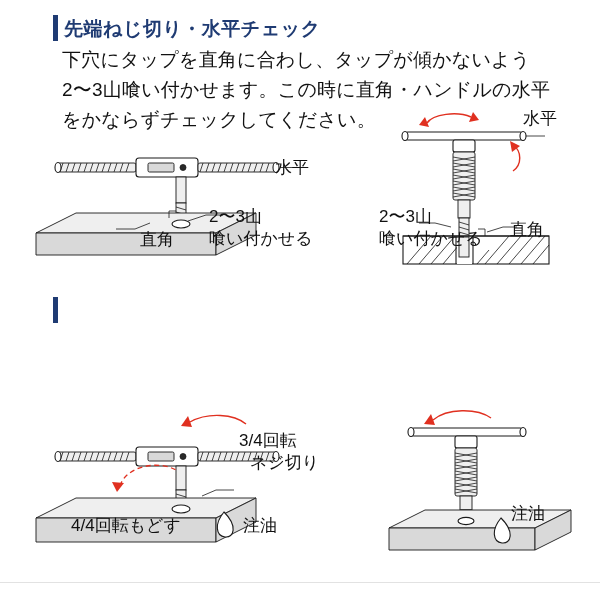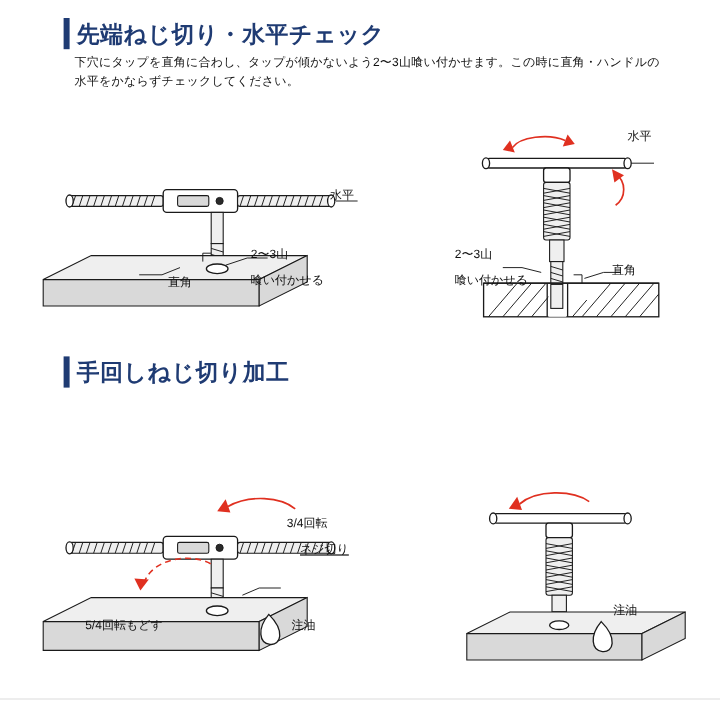--- a/index.html
+++ b/index.html
@@ -34,30 +34,30 @@
   }
   .heading-bar {
     position: absolute;
     width: 5px;
     background: #1f3b73;
   }
 
   
   .para {
     position: absolute;
-    font-size: 10px;
+    font-size: 19px;
     line-height: 1.58;
     color: #111;
     letter-spacing: 0.2px;
   }
 
   
   .label {
     position: absolute;
-    font-size: 10px;
+    font-size: 17px;
     color: #111;
     white-space: nowrap;
     line-height: 1.35;
   }
 
   
   .figure {
     position: absolute;
   }
   svg { display: block; overflow: visible; }
@@ -251,21 +251,20 @@
       <polyline class="leader" points="102,127 118,122 132,122"></polyline>
     </svg>
   </div>
 
   <div class="label" style="left:523px; top:108px;">水平</div>
   <div class="label" style="left:379px; top:206px;">2〜3山</div>
   <div class="label" style="left:379px; top:228px;">喰い付かせる</div>
   <div class="label" style="left:510px; top:219px;">直角</div>
 
   <div class="heading-bar" style="left:53px; top:297px; height:26px;"></div>
-  <div class="section-heading" style="left:64px; top:298px;">手回しねじ切り加工</div>
 
 
   <div class="figure" style="left:28px; top:400px;">
     <svg width="300" height="180" viewBox="0 0 300 180">
 
       <path class="red" d="M162,22 C180,12 206,14 218,24"></path>
       <polygon class="red-fill" points="160,16 164,27 153,26"></polygon>
 
       <rect class="fill-lgrey" x="30" y="52" width="78" height="9" rx="2"></rect>
       <g class="stroke-thin">
@@ -322,22 +321,22 @@
       <path class="dash-red" d="M92,86 C98,66 130,60 148,70"></path>
       <polygon class="red-fill" points="89,92 96,83 84,82"></polygon>
 
       <path class="fill-white" d="M196,112 C186,124 188,136 197,137 C206,138 210,126 196,112 Z"></path>
       <line class="leader" x1="174" y1="96" x2="188" y2="90"></line>
       <line class="leader" x1="188" y1="90" x2="206" y2="90"></line>
     </svg>
   </div>
 
   <div class="label" style="left:239px; top:430px;">3/4回転</div>
-  <div class="label" style="left:250px; top:452px;text-decoration:underline;">ネジ切り</div>
-  <div class="label" style="left:71px; top:515px;">5/4回転もどす</div>
+  <div class="label" style="left:250px; top:452px;">ネジ切り</div>
+  <div class="label" style="left:71px; top:515px;">4/4回転もどす</div>
   <div class="label" style="left:243px; top:515px;">注油</div>
 
   <div class="figure" style="left:385px; top:398px;">
     <svg width="200" height="180" viewBox="0 0 200 180">
 
       <path class="red" d="M48,22 C62,10 92,10 106,20"></path>
       <polygon class="red-fill" points="46,16 50,27 39,26"></polygon>
 
       <rect class="fill-white" x="26" y="30" width="112" height="8" rx="3"></rect>
       <ellipse class="fill-white" cx="26" cy="34" rx="3" ry="4.5"></ellipse>

